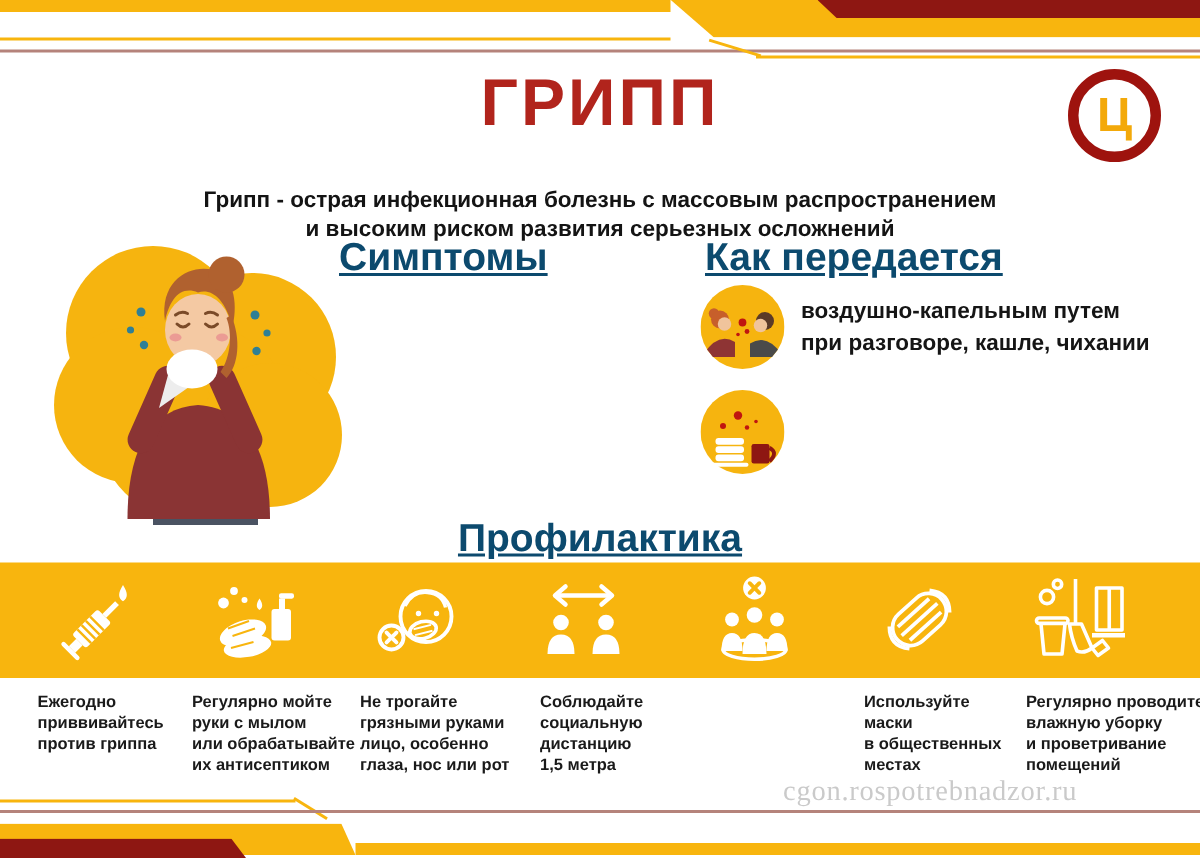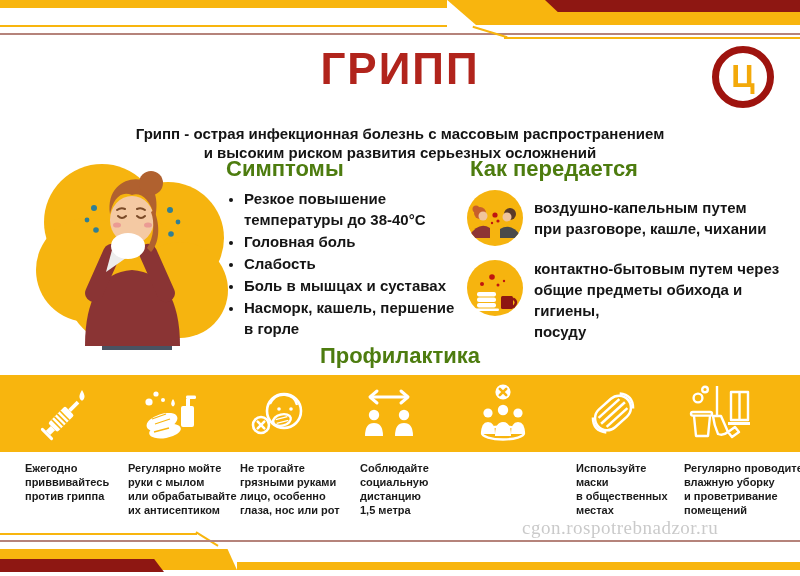--- a/index.html
+++ b/index.html
@@ -36,21 +36,21 @@
           border-radius:50%; box-sizing:border-box; display:flex;
           align-items:center; justify-content:center; }
   .logo span { font-size:32px; font-weight:bold; color:#F3A90A; line-height:1;
                margin-top:-2px; }
   .title { left:0; top:44px; width:800px; text-align:center; font-size:44px;
            font-weight:bold; color:#B1241C; letter-spacing:2px; }
   .subtitle { left:60px; top:112px; width:680px; text-align:center; font-size:15px;
               font-weight:bold; color:#141414; line-height:19px; white-space:pre-line;margin-top:12px; }
 
   
-  .h-red { font-size:22px; font-weight:bold; color:#4d7c0f; }
+  .h-red { font-size:26px; font-weight:bold; color:#0c4a6e;text-decoration:underline; }
   .h-symptoms  { left:226px; top:156px; }
   .h-transmit  { left:470px; top:156px; }
   .h-prevent   { left:0; top:343px; width:800px; text-align:center; }
 
   
   .symptoms-list { left:228px; top:188px; width:240px; margin:0; padding:0 0 0 16px; }
   .symptoms-list li { font-size:15px; font-weight:bold; color:#151515;
                       line-height:21px; white-space:pre-line; margin:0 0 1px 0; }
   .symptoms-list li::marker { color:#151515; font-size:13px; }
 
@@ -143,29 +143,20 @@
       <circle cx="64" cy="58" r="3"></circle>
         <circle cx="57" cy="70" r="2.4"></circle>
         <circle cx="66" cy="80" r="2.8"></circle>
       <circle cx="140" cy="60" r="3"></circle>
         <circle cx="148" cy="72" r="2.4"></circle>
         <circle cx="141" cy="84" r="2.8"></circle>
     </g>
   </svg>
 
   <div class="abs h-red h-symptoms">Симптомы</div>
-  <ul class="abs symptoms-list">
-    <li>Резкое повышение
-температуры до 38-40°C</li>
-    <li>Головная боль</li>
-    <li>Слабость</li>
-    <li>Боль в мышцах и суставах</li>
-    <li>Насморк, кашель, першение
-в горле</li>
-  </ul>
 
   <div class="abs h-red h-transmit">Как передается</div>
 
   <svg class="abs trans-icon trans-icon-1" viewBox="0 0 56 56">
     <defs>
         <clipPath id="c1">
           <circle cx="28" cy="28" r="28"></circle>
         </clipPath>
       </defs>
     <circle cx="28" cy="28" r="28" fill="#F6B40F"></circle>
@@ -193,23 +184,20 @@
       <rect x="10" y="43" width="19" height="4.5" rx="2" fill="#FFFFFF"></rect>
       <rect x="7" y="48.5" width="25" height="2.6" rx="1.3" fill="#FFFFFF"></rect>
       <rect x="34" y="36" width="12" height="13" rx="1.5" fill="#8E1712"></rect>
       <path d="M46,38.5 q6 3.5 0 9" stroke="#8E1712" stroke-width="2.6" fill="none"></path>
       <circle cx="25" cy="17" r="2.8" fill="#C01510"></circle>
       <circle cx="15" cy="24" r="2" fill="#C01510"></circle>
       <circle cx="31" cy="25" r="1.5" fill="#C01510"></circle>
       <circle cx="37" cy="21" r="1.2" fill="#C01510"></circle>
     </g>
   </svg>
-  <div class="abs trans-text trans-text-2">контактно-бытовым путем через
-общие предметы обихода и гигиены,
-посуду</div>
 
   <div class="abs h-red h-prevent">Профилактика</div>
   <div class="abs band"></div>
 
   <svg class="p-icon" style="left:34px" viewBox="0 0 62 62">
     <g transform="rotate(-45 31 34)">
       <rect x="4" y="26" width="3" height="16" rx="1.5" fill="#fff"></rect>
       <rect x="7" y="31" width="7" height="6" fill="#fff"></rect>
       <rect x="14" y="27" width="24" height="13" rx="2" fill="#fff"></rect>
       <g stroke="#F8B50E" stroke-width="1.6">

